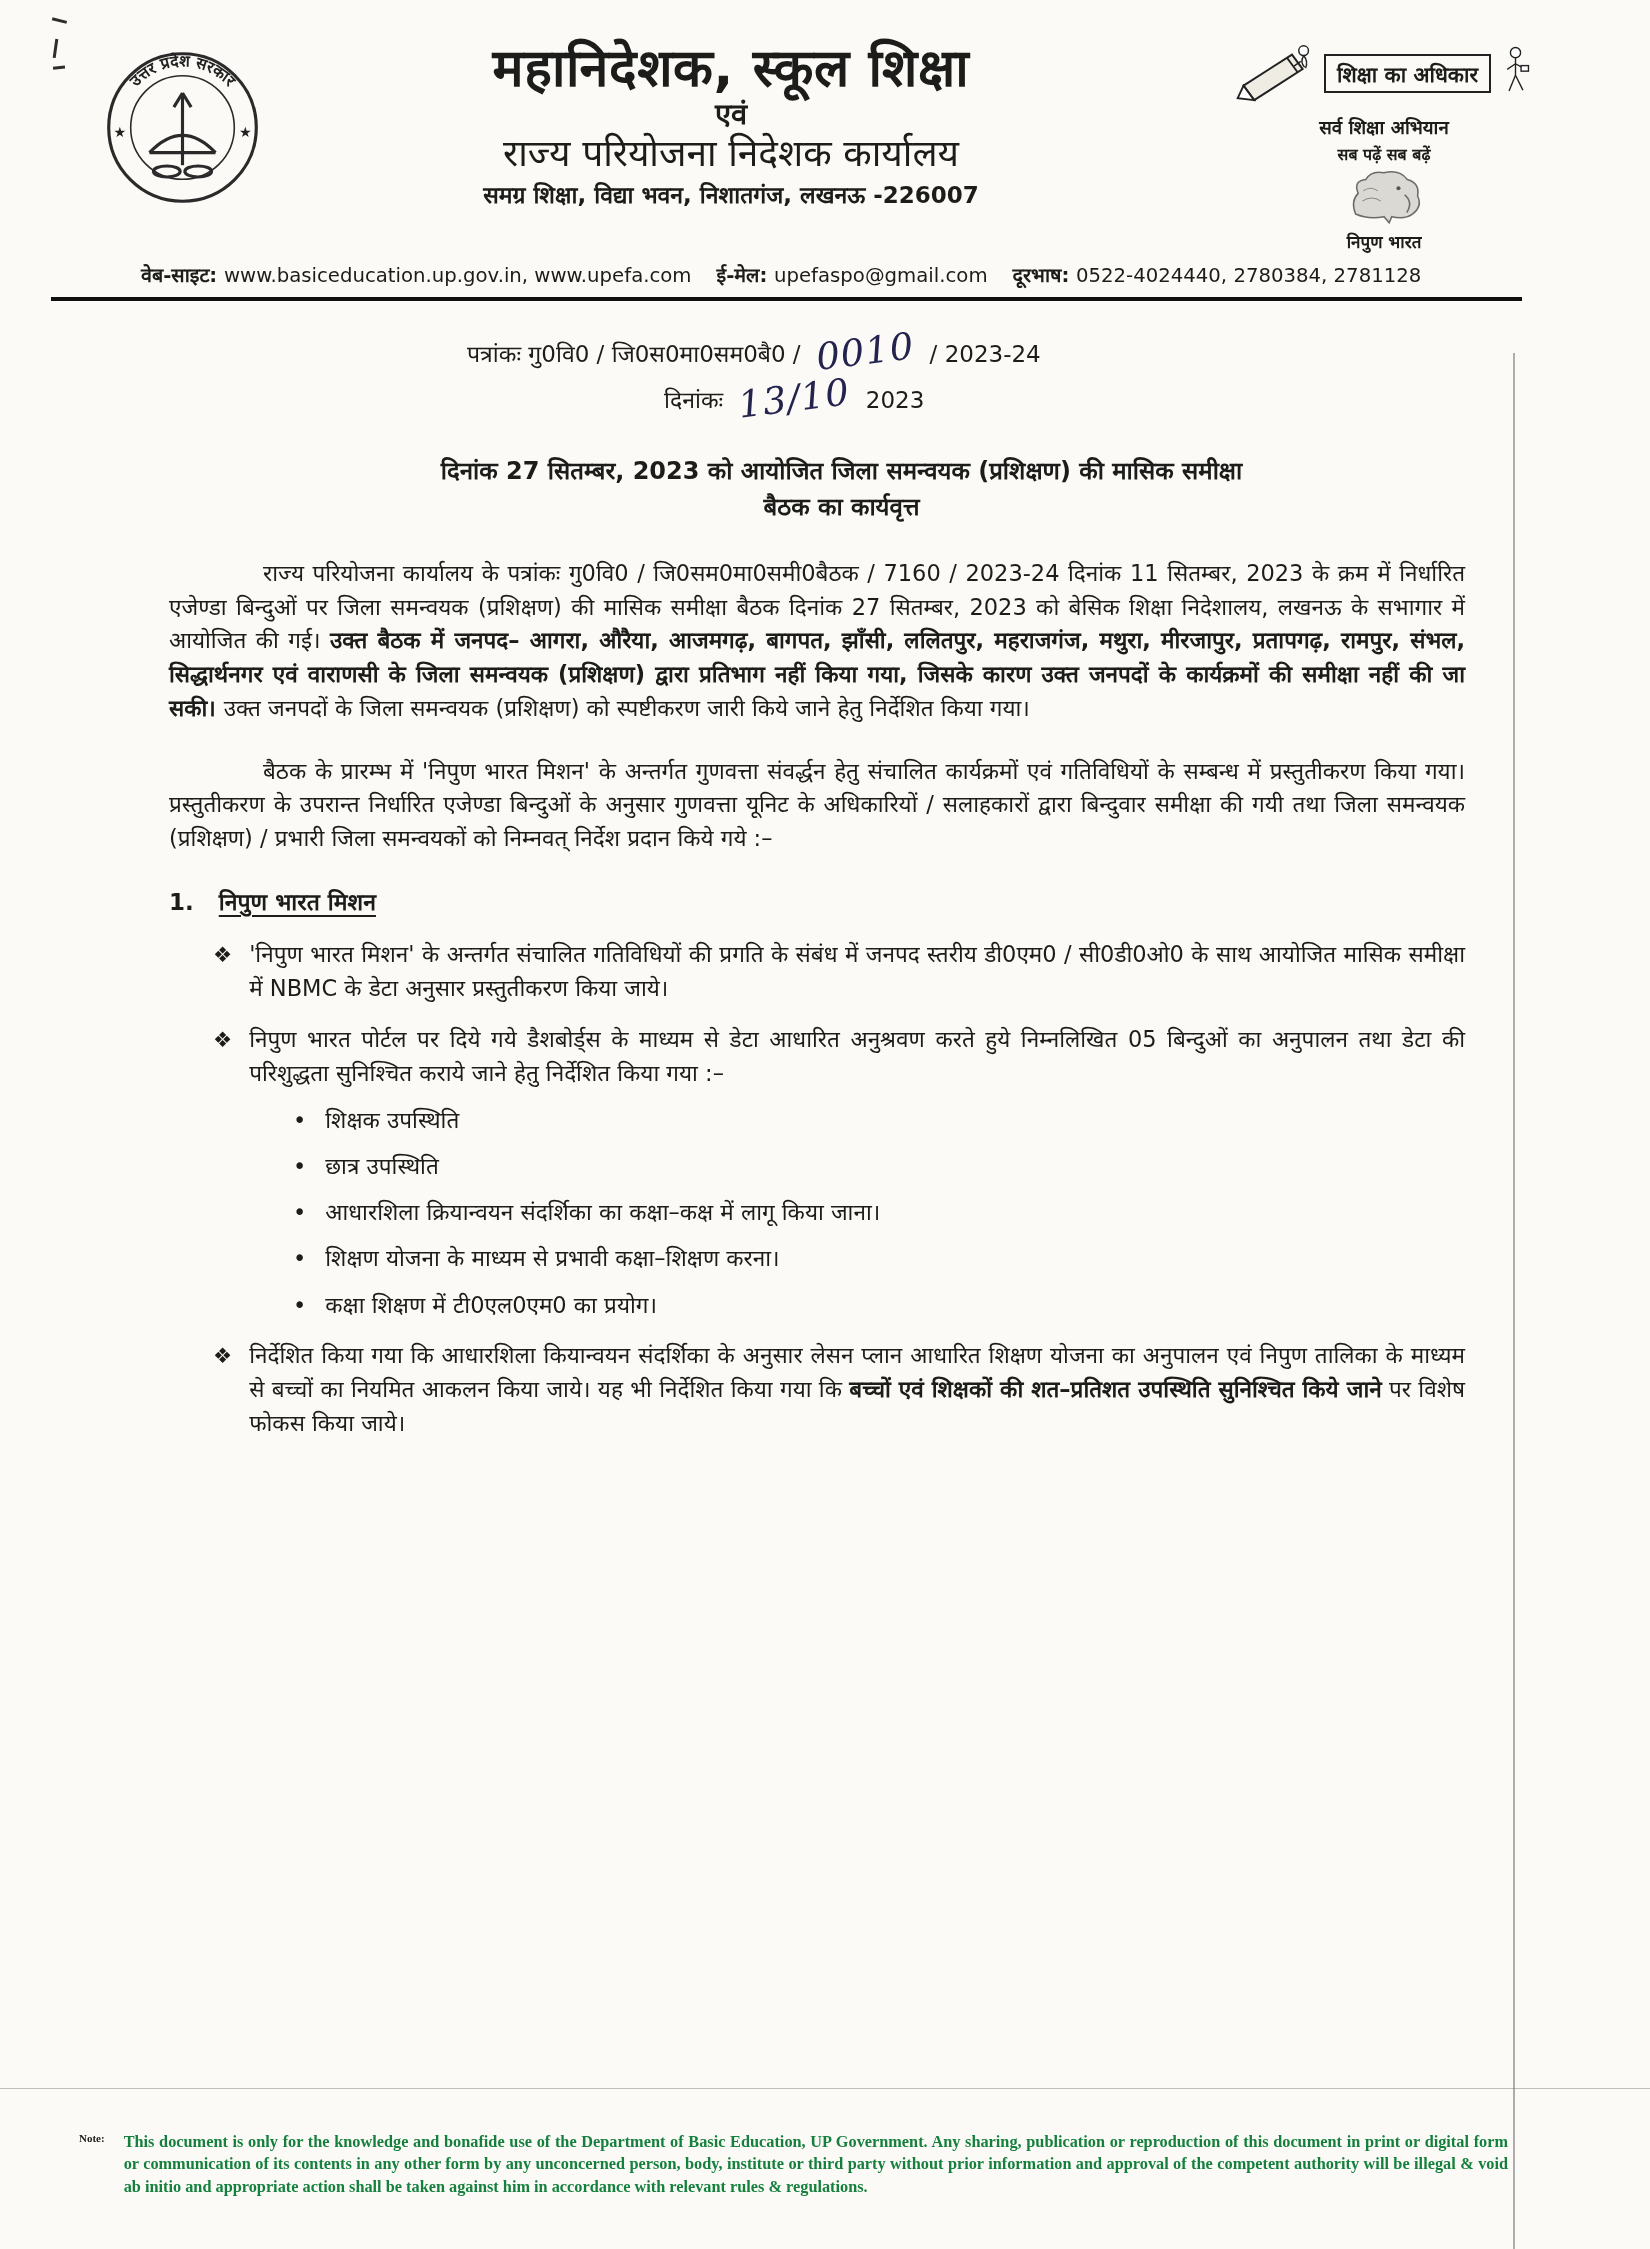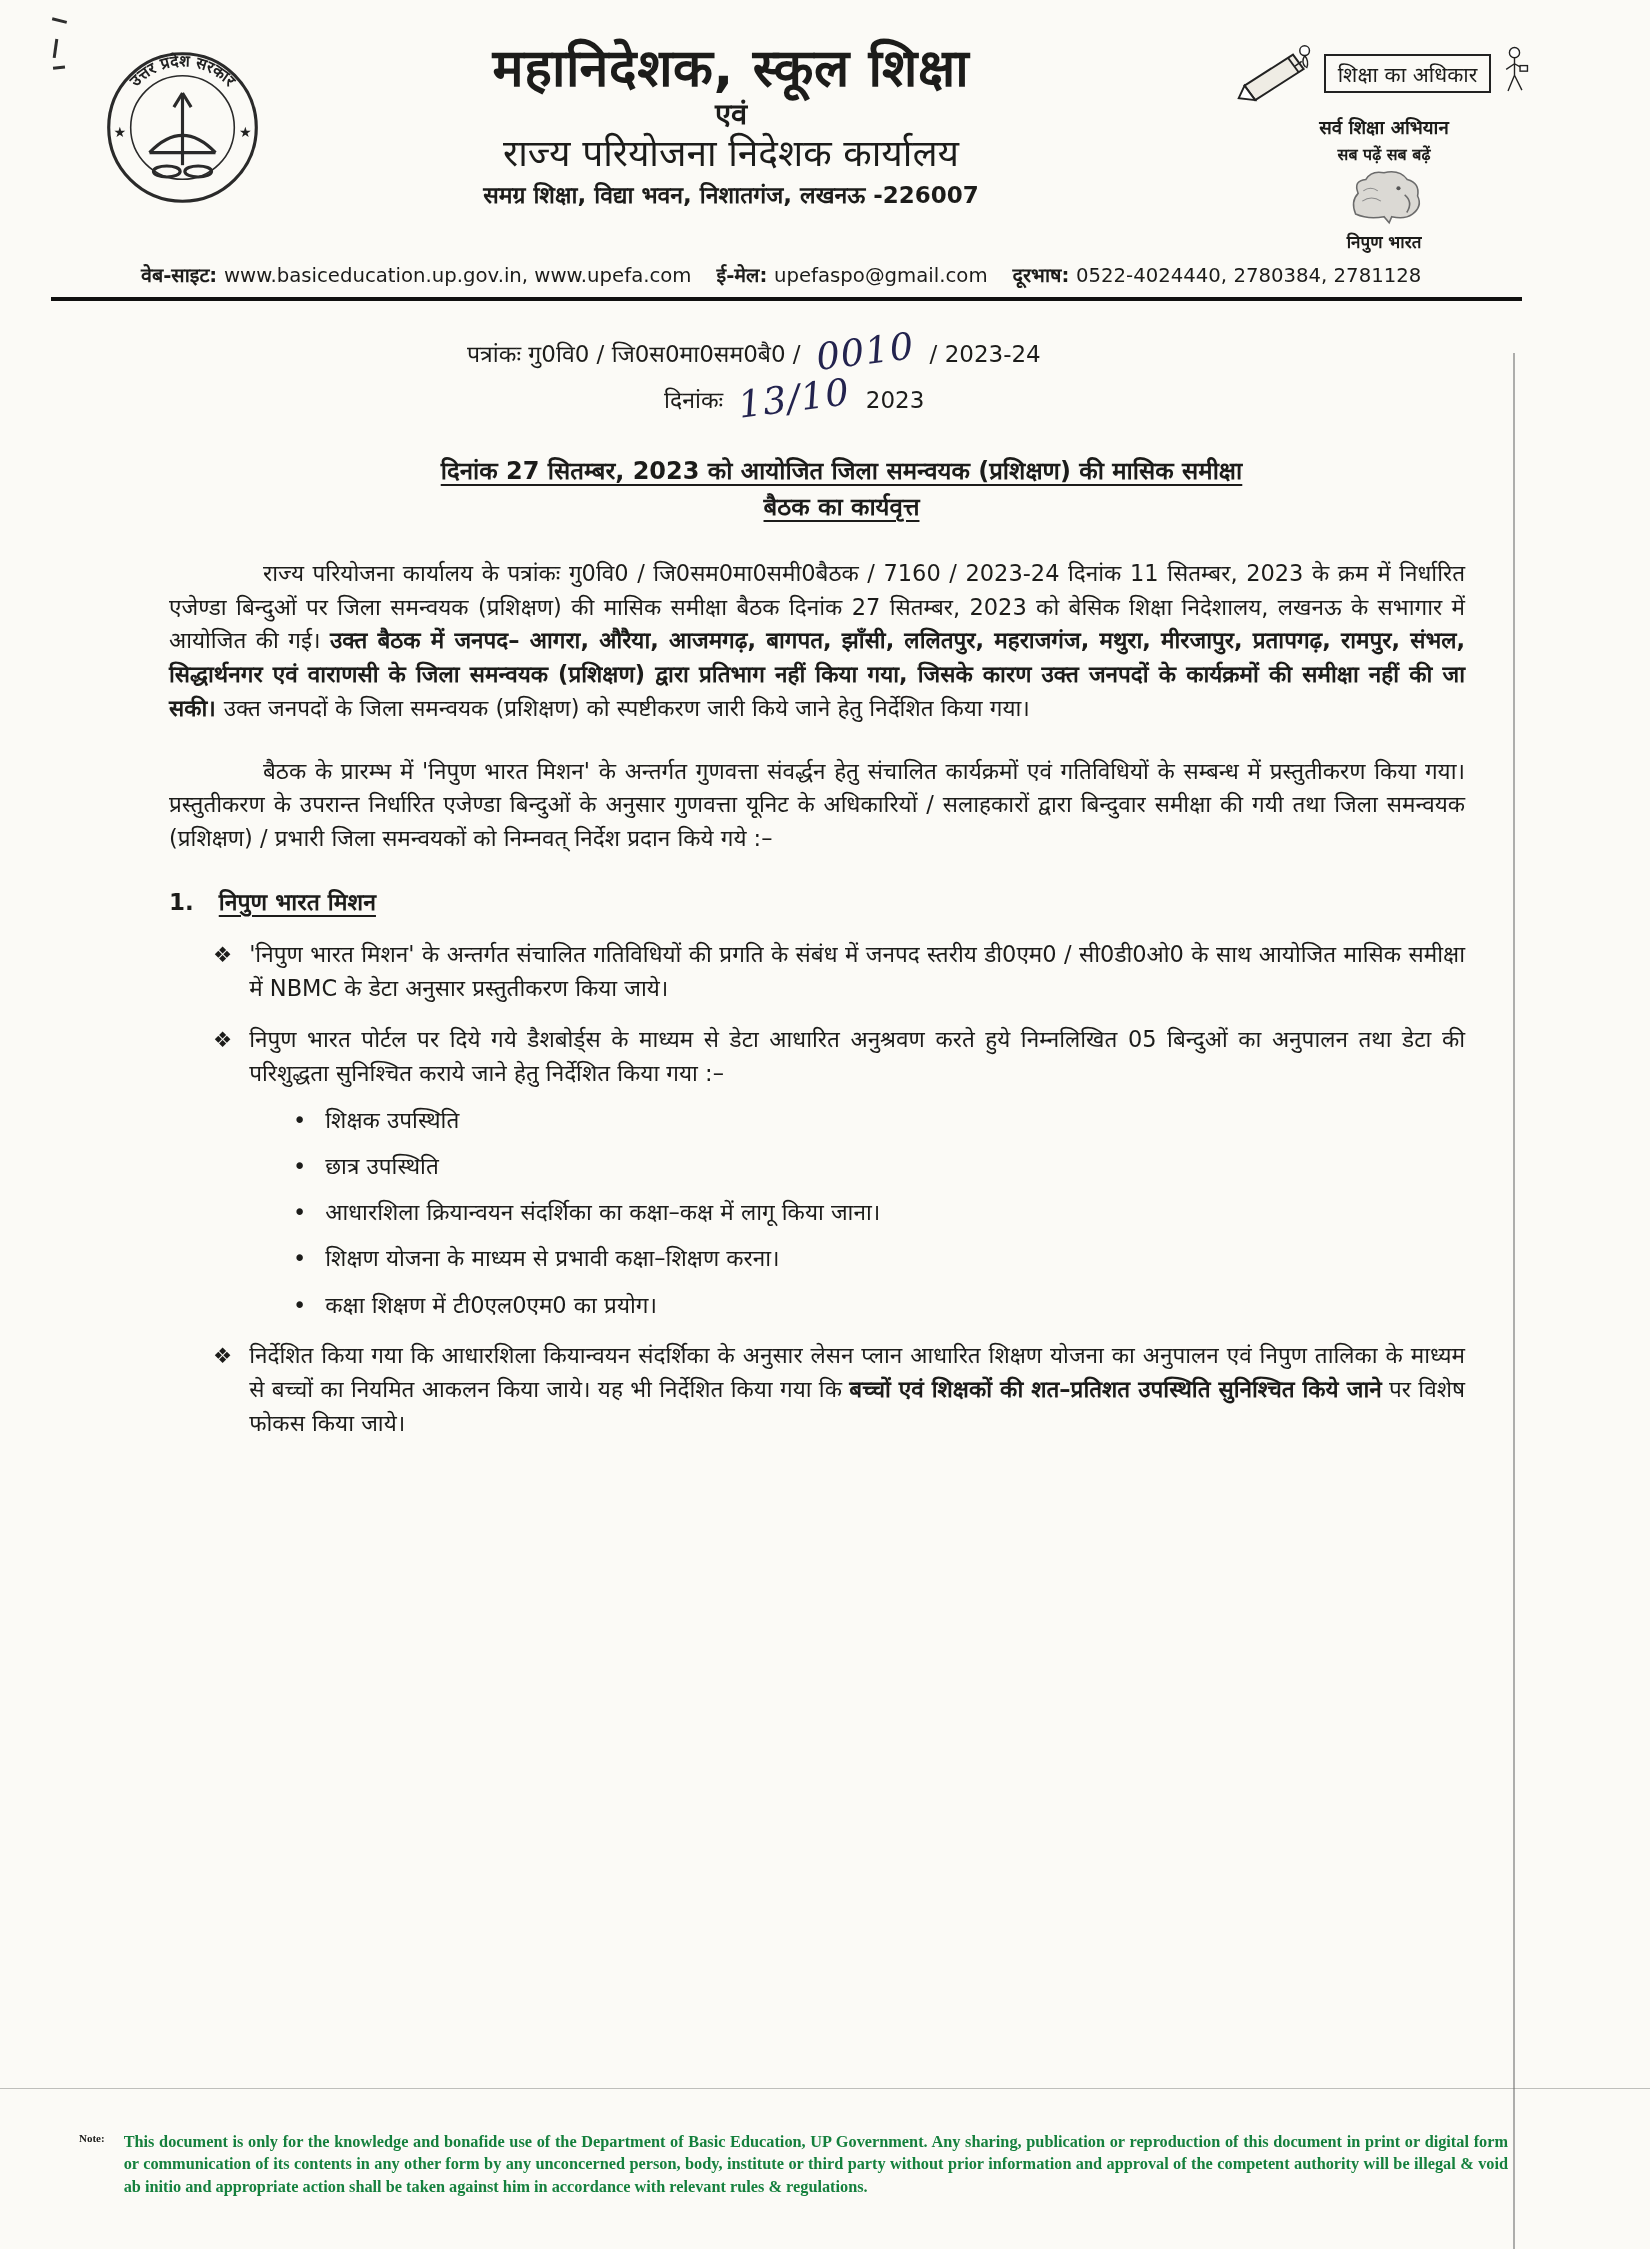--- a/index.html
+++ b/index.html
@@ -15,40 +15,40 @@
   
   .header-row{display:flex;align-items:flex-start;padding:39px 84px 0 104px;gap:17px;}
   .seal{flex:0 0 157px;margin-top:10px;}
   .head-center{flex:1;text-align:center;line-height:1.12;}
   .h1{font-size:52px;font-weight:bold;letter-spacing:0.6px;}
   .h2{font-size:29px;font-weight:bold;margin-top:1.1px;}
   .h3{font-size:37px;font-weight:normal;margin-top:2.2px;}
   .h4{font-size:23px;font-weight:bold;margin-top:9px;}
   .rte-block{flex:0 0 366px;display:flex;flex-direction:column;align-items:center;padding-top:2.2px;}
   .rte-top{display:flex;align-items:center;gap:5.6px;}
-  .rte-box{border:2.2px solid #222;padding:3.4px 11.2px;font-size:21px;font-weight:normal;white-space:nowrap;}
+  .rte-box{border:2.2px solid #222;padding:3.4px 11.2px;font-size:21px;font-weight:bold;white-space:nowrap;}
   .rte-line2{font-size:18.6px;font-weight:bold;margin-top:7.9px;}
   .rte-line3{font-size:16px;font-weight:bold;margin-top:4px;}
   .nipun-label{font-size:17px;font-weight:bold;margin-top:1.1px;}
   
   .contact-row{padding:7.9px 84px 0 141px;font-size:19.7px;white-space:nowrap;}
   .clabel{font-weight:bold;margin-right:6.7px;}
   .cval{margin-right:25px;}
   .rule{border:none;border-top:4.5px solid #101010;margin:9px 129px 0 51px;}
   
   .ref-block{margin:27px 0 0 467px;font-size:23px;font-weight:500;}
   .ref-line2{margin:3.4px 0 0 197px;}
   .hand{
     display:inline-block;font-family:"DejaVu Serif",serif;font-style:italic;
     font-size:37px;color:#23234e;transform:rotate(-7deg);margin:0 7.9px;
     position:relative;top:2.2px;letter-spacing:1.1px;
   }
   
   .doc-title{margin-top:36px;text-align:center;font-weight:bold;font-size:24px;line-height:1.5;}
-  .doc-title .u{text-decoration:underline;text-decoration-thickness:1.7px;text-underline-offset:5px;padding-left:32px;}
+  .doc-title .u{text-decoration-thickness:1.7px;text-underline-offset:5px;padding-left:32px;}
   
   .content{margin:31.5px 186px 0 169px;font-size:22.5px;line-height:1.5;text-align:justify;}
   .para{margin:0 0 29px 0;text-indent:94px;}
   strong{font-weight:700;}
   .section-head{display:flex;gap:25px;font-size:23px;font-weight:bold;margin:10px 0 19px 0;}
   .section-head .num{flex:0 0 auto;}
   .section-head .txt{text-decoration:underline;text-decoration-thickness:1.7px;text-underline-offset:4.5px;}
   .bullet{display:flex;gap:17px;margin:17px 0 0 44px;}
   .bullet .marker{flex:0 0 auto;font-size:21.4px;line-height:1.55;}
   .bullet .btext{flex:1;text-align:justify;}

